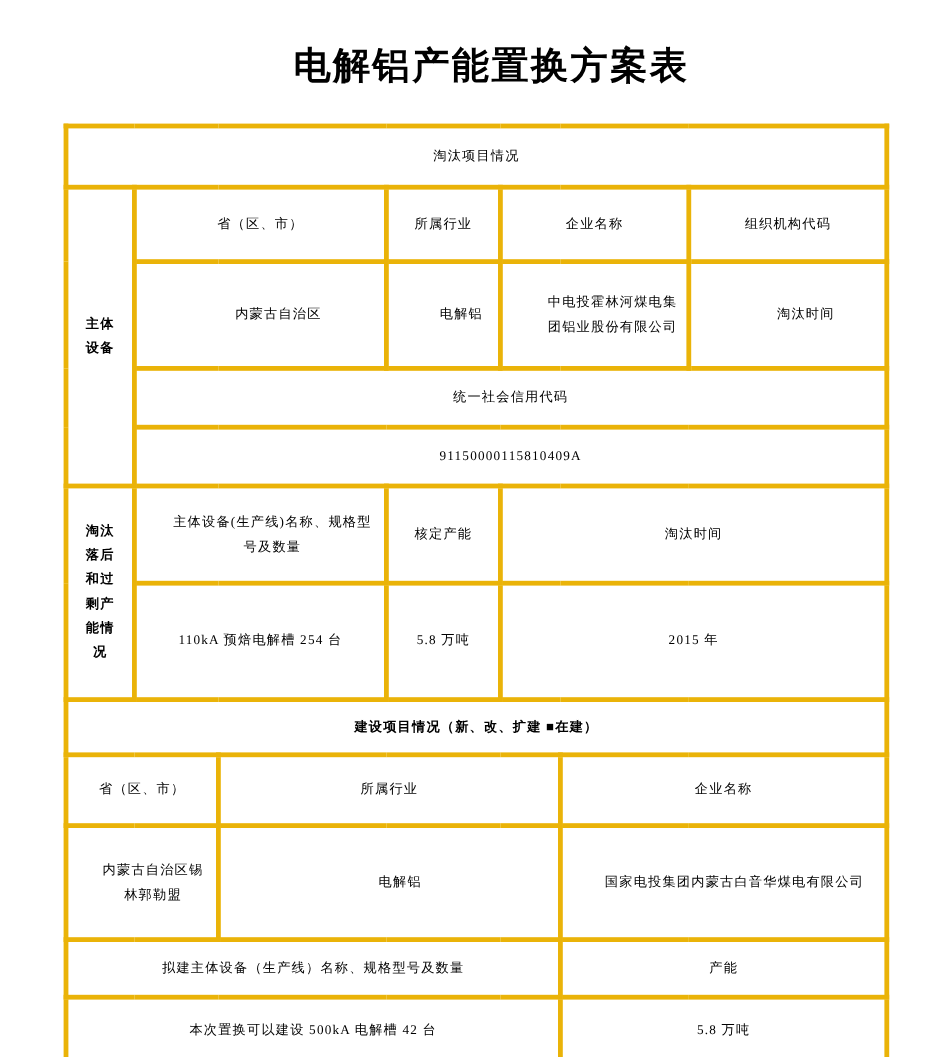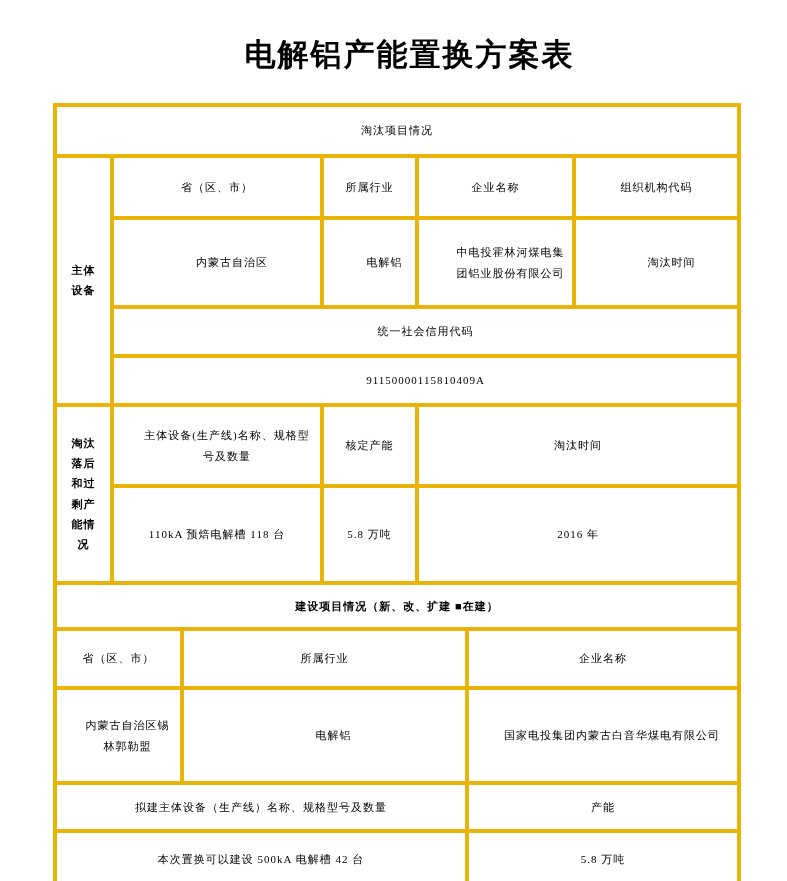--- a/index.html
+++ b/index.html
@@ -123,23 +123,23 @@
     </tr>
 
     <tr class="r6 thick">
       <td rowspan="2" class="bold"><span class="vlabel">淘汰落后和过剩产能情况</span></td>
       <td colspan="2"><span class="wrap-mid">主体设备(生产线)名称、规格型号及数量</span></td>
       <td>核定产能</td>
       <td colspan="3">淘汰时间</td>
     </tr>
 
     <tr class="r7">
-      <td colspan="2">110kA 预焙电解槽 118 台</td>
+      <td colspan="2">110kA 预焙电解槽 254 台</td>
       <td>5.8 万吨</td>
-      <td colspan="3">2016 年</td>
+      <td colspan="3">2015 年</td>
     </tr>
 
     <tr class="r8 thick">
       <td colspan="7" class="bold">建设项目情况（新、改、扩建 ■在建）</td>
     </tr>
 
     <tr class="r9 thick">
       <td colspan="2">省（区、市）</td>
       <td colspan="3">所属行业</td>
       <td colspan="2">企业名称</td>

